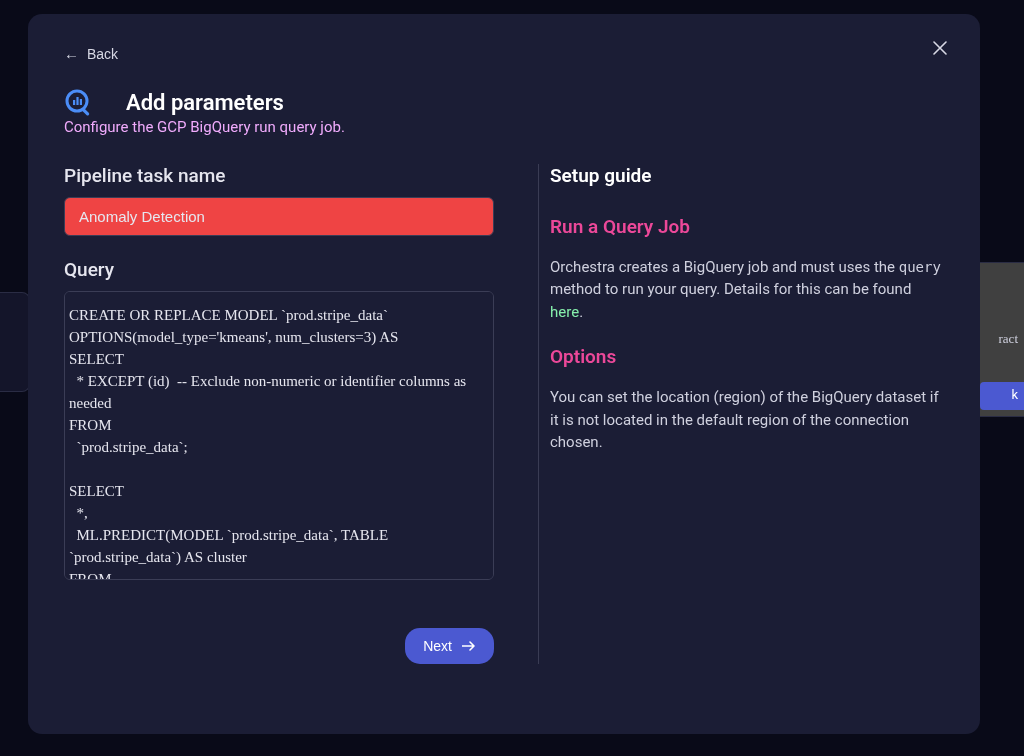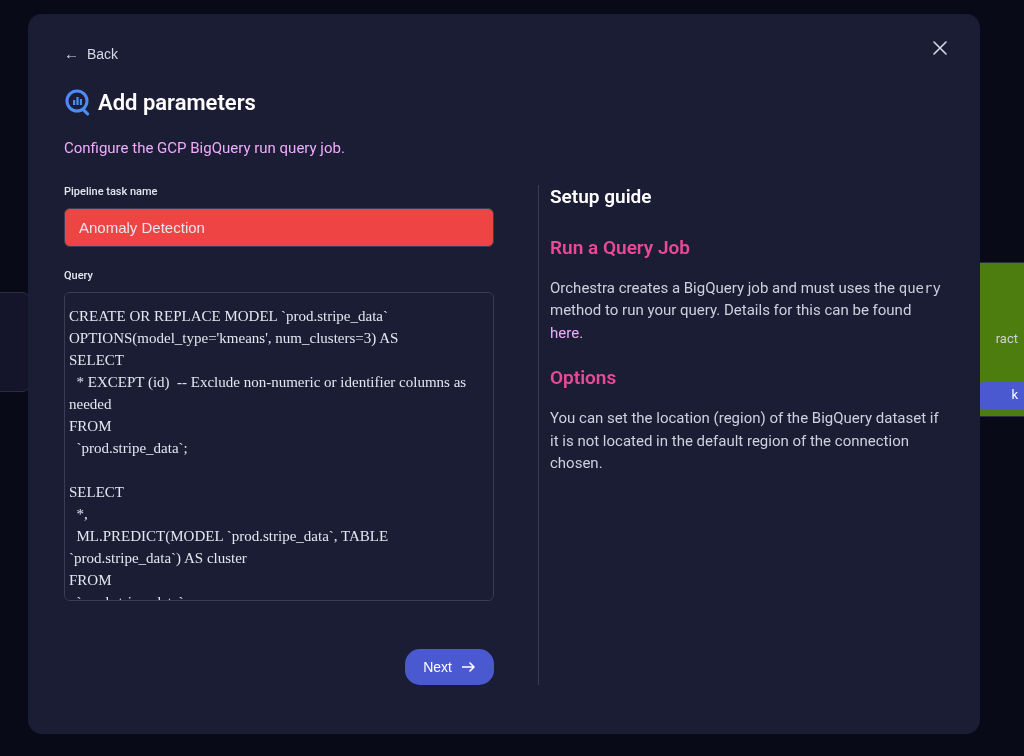--- a/index.html
+++ b/index.html
@@ -48,22 +48,22 @@
       font-size: 16px;
       width: 20px;
       height: 20px;
       display: flex;
       align-items: center;
       justify-content: center;
     }
     .header-row {
       display: flex;
       align-items: center;
-      gap: 4px;
-      margin-bottom: 21px;
+      gap: 32px;
+      margin-bottom: 0;
     }
     .bq-icon {
       width: 30px;
       height: 30px;
       flex: 0 0 auto;
     }
     .title {
       font-size: 22px;
       font-weight: 600;
       color: #ffffff;
@@ -82,21 +82,21 @@
       flex: 0 0 430px;
       display: flex;
       flex-direction: column;
     }
     .right-col {
       flex: 1;
       border-left: 1px solid #3a3c54;
       padding-left: 11px;
     }
     .field-label {
-      font-size: 11px;
+      font-size: 19px;
       font-weight: 500;
       color: #e6e6ef;
       margin-bottom: 10px;
     }
     .text-input {
       width: 100%;
       background: #ef4444;
       border: 1px solid #3b3d56;
       border-radius: 6px;
       padding: 10px 14px;
@@ -173,38 +173,39 @@
       color: #ec4899;
       margin-bottom: 18px;
     }
     .guide-p {
       font-size: 15px;
       line-height: 1.5;
       color: #cfd0de;
       margin-bottom: 22px;
     }
     .guide-p a {
-      color: #f0abfc;
+      color: #86efac;
       text-decoration: none;
     }
     .code-inline {
       font-family: ui-monospace, Menlo, Consolas, monospace;
       font-size: 14px;
       color: #cfd0de;
     }
     
     .bg-strip {
       position: absolute;
       right: 0;
       top: 262px;
       width: 44px;
       height: 155px;
-      background: #4d7c0f;
+      background: #404040;
       border-top: 1px solid #2a2c44;
       border-bottom: 1px solid #2a2c44;
+      font-family: Liberation Serif, serif;
     }
     .bg-strip .t1 {
       position: absolute;
       top: 68px;
       right: 6px;
       font-size: 13px;
       color: #cfd0de;
     }
     .bg-btn {
       position: absolute;

